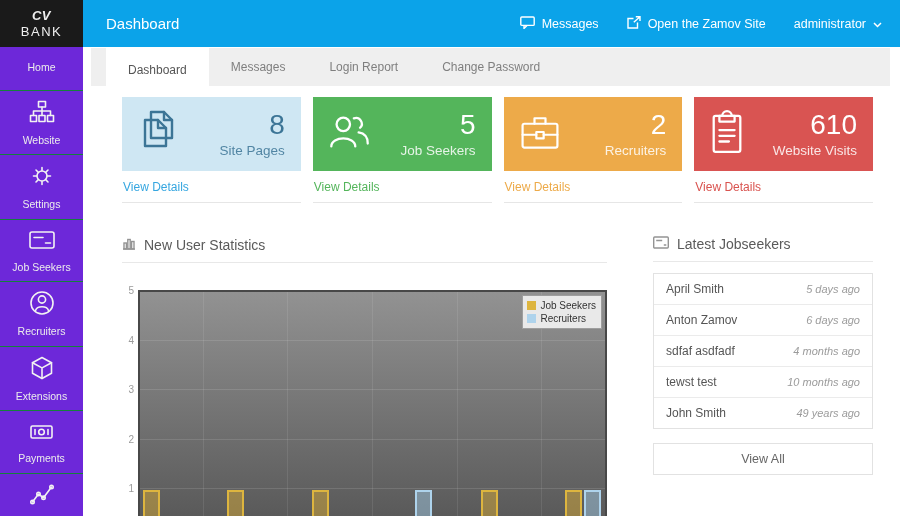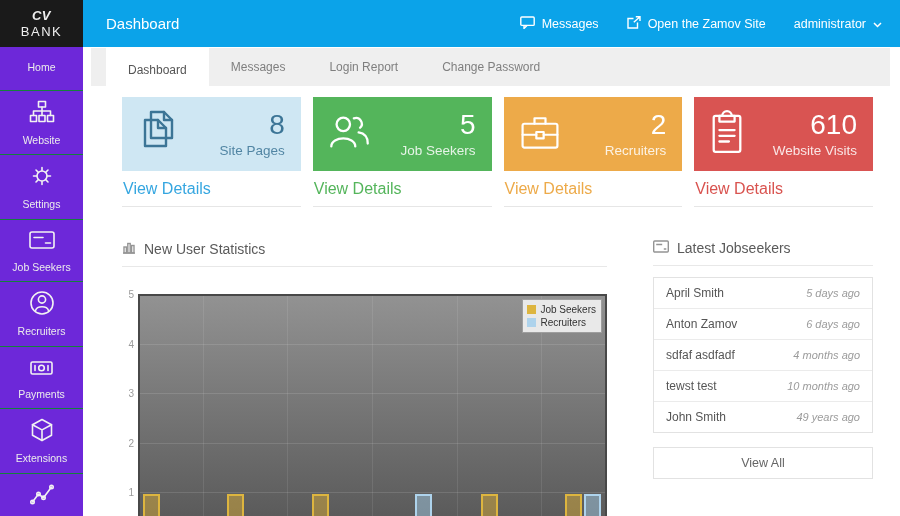--- a/index.html
+++ b/index.html
@@ -33,21 +33,21 @@
   
   .content { flex: 1; padding: 11px 27px 0 39px; }
 
   .cards { display: flex; gap: 12px; }
   .card { flex: 1; min-width: 0; }
   .card-box { height: 74px; display: flex; align-items: center; justify-content: space-between; padding: 0 16px 0 14px; }
   .card-box svg { stroke: currentColor; fill: none; stroke-width: 2.4; stroke-linejoin: round; stroke-linecap: round; flex: none; }
   .card-nums { text-align: right; }
   .card-value { font-size: 28px; line-height: 1; }
   .card-label { font-size: 13.5px; margin-top: 4px; opacity: .85; }
-  .card-link { display: block; padding: 9px 1px 8px; font-size: 16px; border-bottom: 1px solid #e6e6e6; cursor: pointer; }
+  .card-link { display: block; padding: 9px 1px 8px; font-size: 12px; border-bottom: 1px solid #e6e6e6; cursor: pointer; }
 
   .lower { margin-top: 33px; display: flex; justify-content: space-between; }
   .chart-col { width: 485px; flex: none; }
   .side-col { width: 220px; flex: none; }
   .panel-head { display: flex; align-items: center; gap: 8px; color: #5a5a5a; font-size: 14px; }
   .rule { border: none; border-top: 1px solid #e8e8e8; margin-top: 9px; }
 
   
   .chart-wrap { margin-top: 27px; position: relative; padding-left: 16px; }
   .plot { position: relative; height: 233px; border: 2px solid #484848; border-bottom: none; overflow: hidden; background: linear-gradient(180deg, #929292 0%, #585858 100%); }
@@ -117,34 +117,34 @@
   <div class="side-item">
     <span><svg width="26" height="26" viewBox="0 0 26 26">
           <circle cx="13" cy="13" r="11"></circle>
           <circle cx="13" cy="9.5" r="3.6"></circle>
           <path d="M6.5 20.5c1.5-5 11.5-5 13 0"></path>
         </svg></span>
     <span class="side-label">Recruiters</span>
   </div>
 
   <div class="side-item">
+    <span><svg width="26" height="26" viewBox="0 0 26 26">
+          <path d="M13 2.5 22.5 7.7 V18.3 L13 23.5 3.5 18.3 V7.7 Z"></path>
+          <path d="M3.5 7.7 13 12.9 22.5 7.7 M13 12.9 V23.5"></path>
+        </svg></span>
+    <span class="side-label">Extensions</span>
+  </div>
+
+  <div class="side-item">
     <span><svg width="27" height="24" viewBox="0 0 27 24">
           <rect x="3" y="7" width="21" height="12" rx="1.5"></rect>
           <circle cx="13.5" cy="13" r="2.8"></circle>
           <path d="M7 10.5v5 M20 10.5v5"></path>
         </svg></span>
     <span class="side-label">Payments</span>
-  </div>
-
-  <div class="side-item">
-    <span><svg width="26" height="26" viewBox="0 0 26 26">
-          <path d="M13 2.5 22.5 7.7 V18.3 L13 23.5 3.5 18.3 V7.7 Z"></path>
-          <path d="M3.5 7.7 13 12.9 22.5 7.7 M13 12.9 V23.5"></path>
-        </svg></span>
-    <span class="side-label">Extensions</span>
   </div>
 
   <div class="side-item">
     <span><svg width="26" height="26" viewBox="0 0 26 26">
           <path d="M3.5 20 9.5 12 14.5 15.8 22.5 5"></path>
           <circle cx="3.5" cy="20" r="1.7"></circle>
           <circle cx="9.5" cy="12" r="1.7"></circle>
           <circle cx="14.5" cy="15.8" r="1.7"></circle>
           <circle cx="22.5" cy="5" r="1.7"></circle>
         </svg></span>

